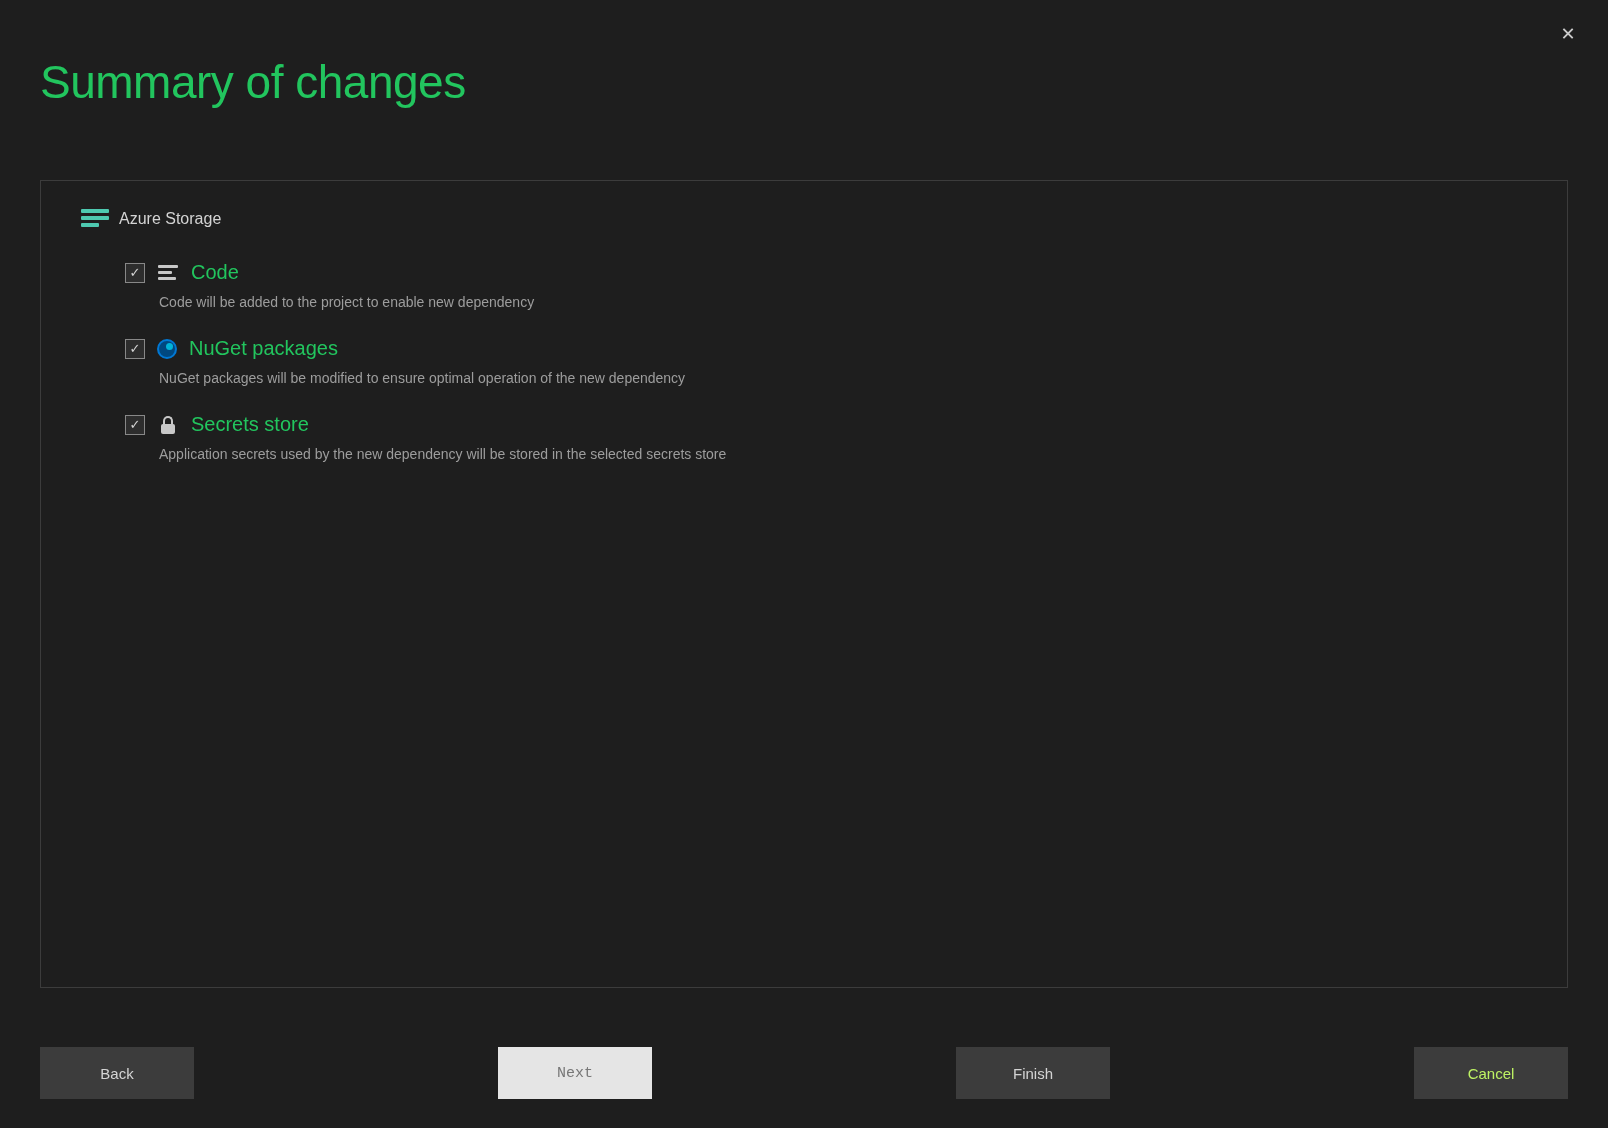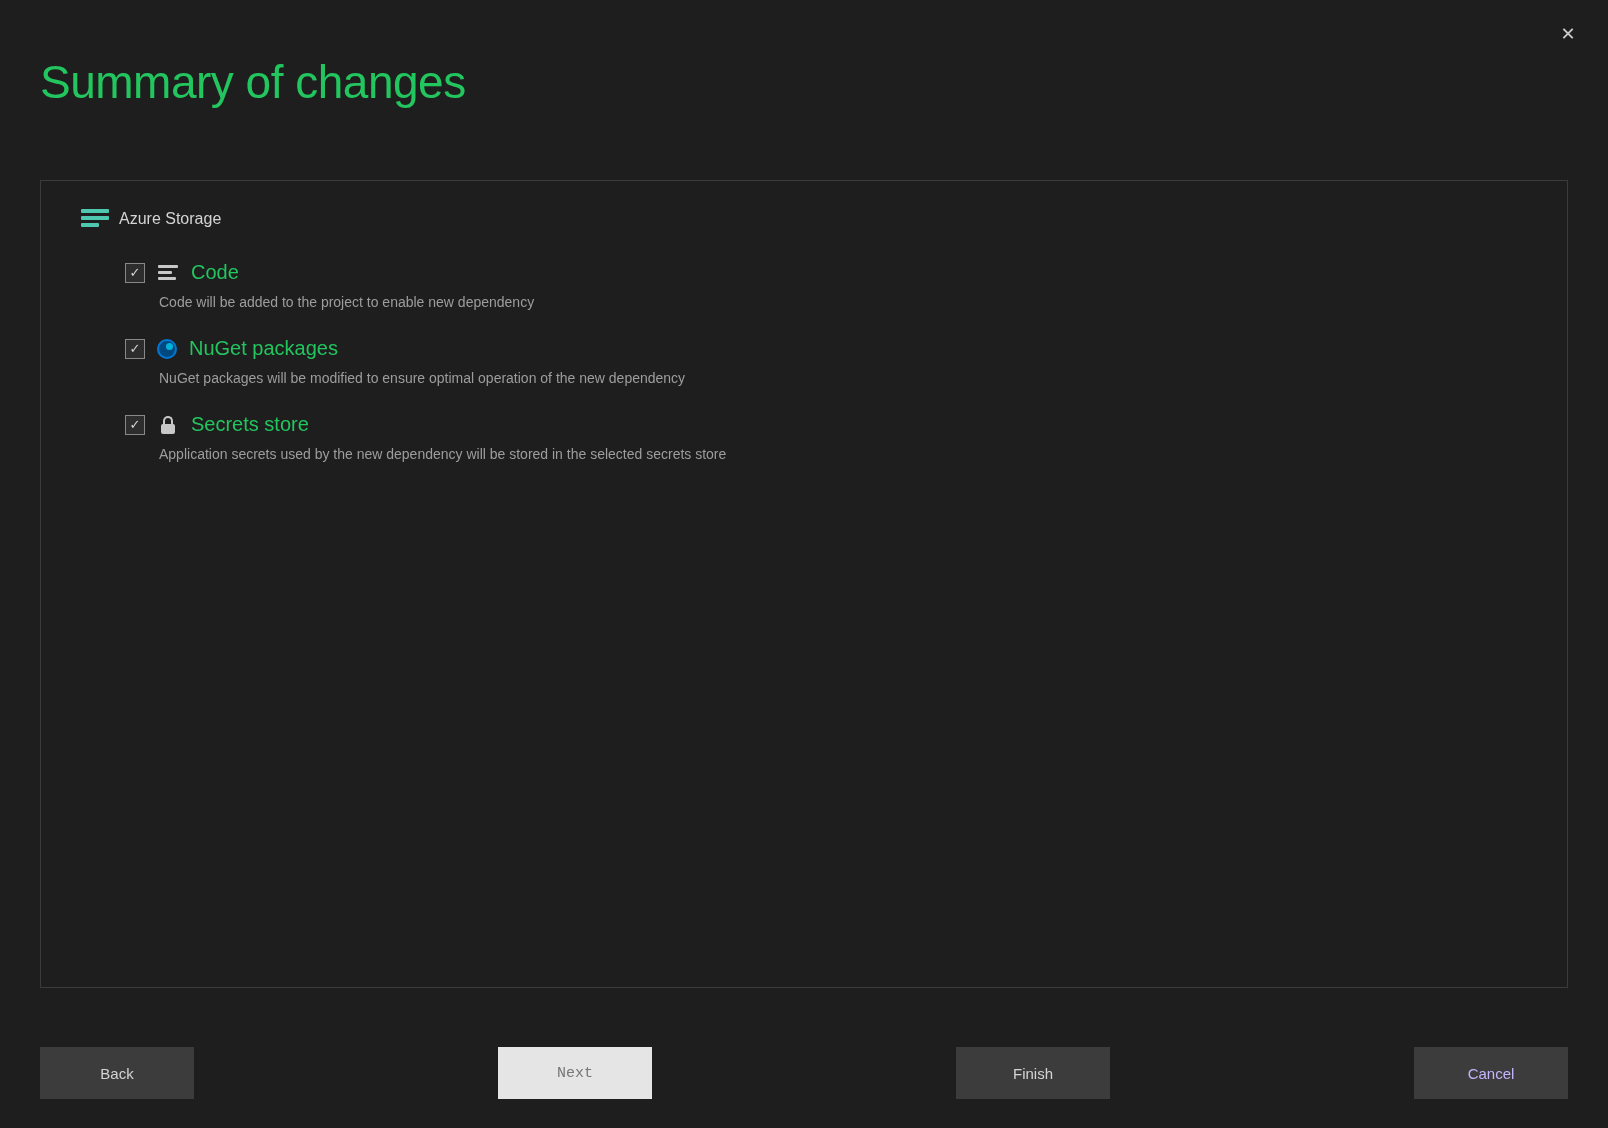--- a/index.html
+++ b/index.html
@@ -268,21 +268,21 @@
       font-family: Liberation Mono, monospace;
     }
 
     .btn-finish {
       background-color: #3c3c3c;
       color: #d4d4d4;
     }
 
     .btn-cancel {
       background-color: #3c3c3c;
-      color: #c4b5fd;
+      color: #bef264;
     }
   </style>
 </head>
 <body>
 
 <button class="close-btn">
   <span>✕</span>
 </button>
 
 <h1 class="page-title">Summary of changes</h1>

